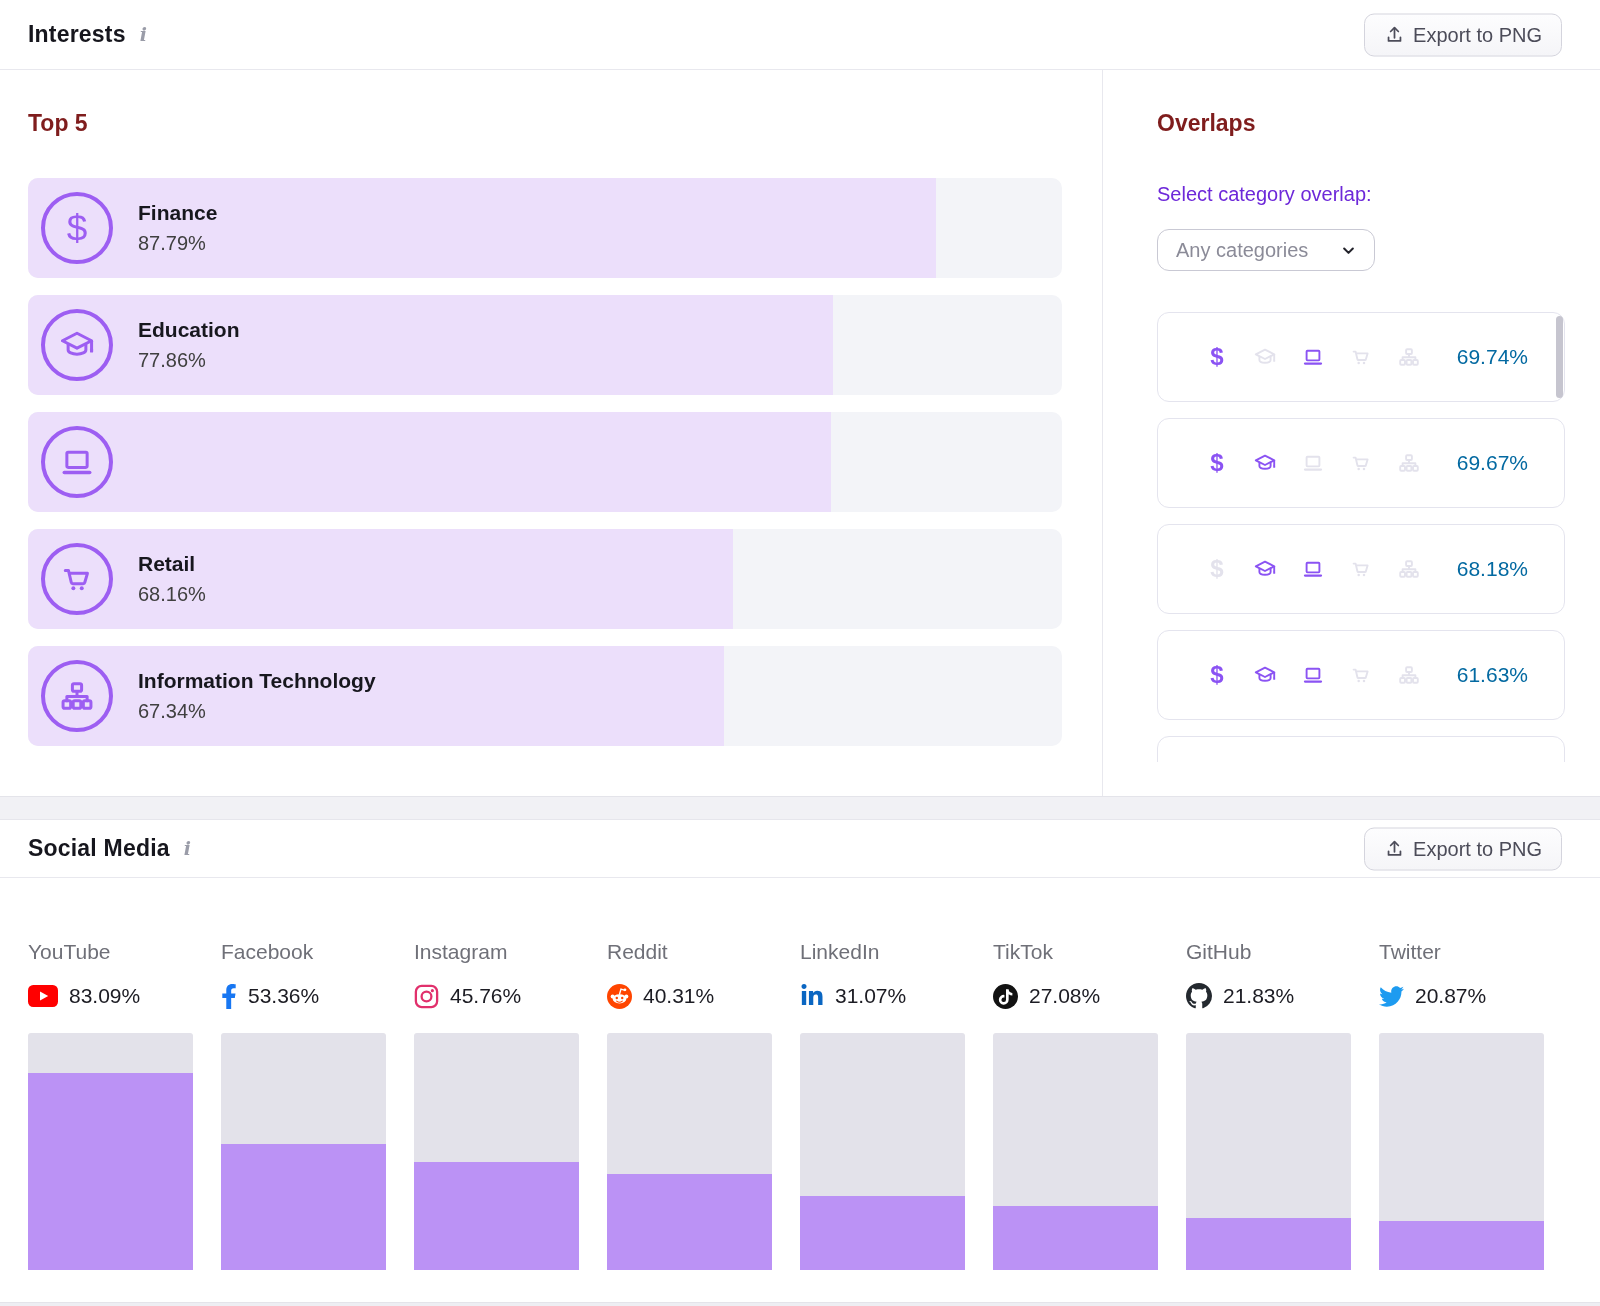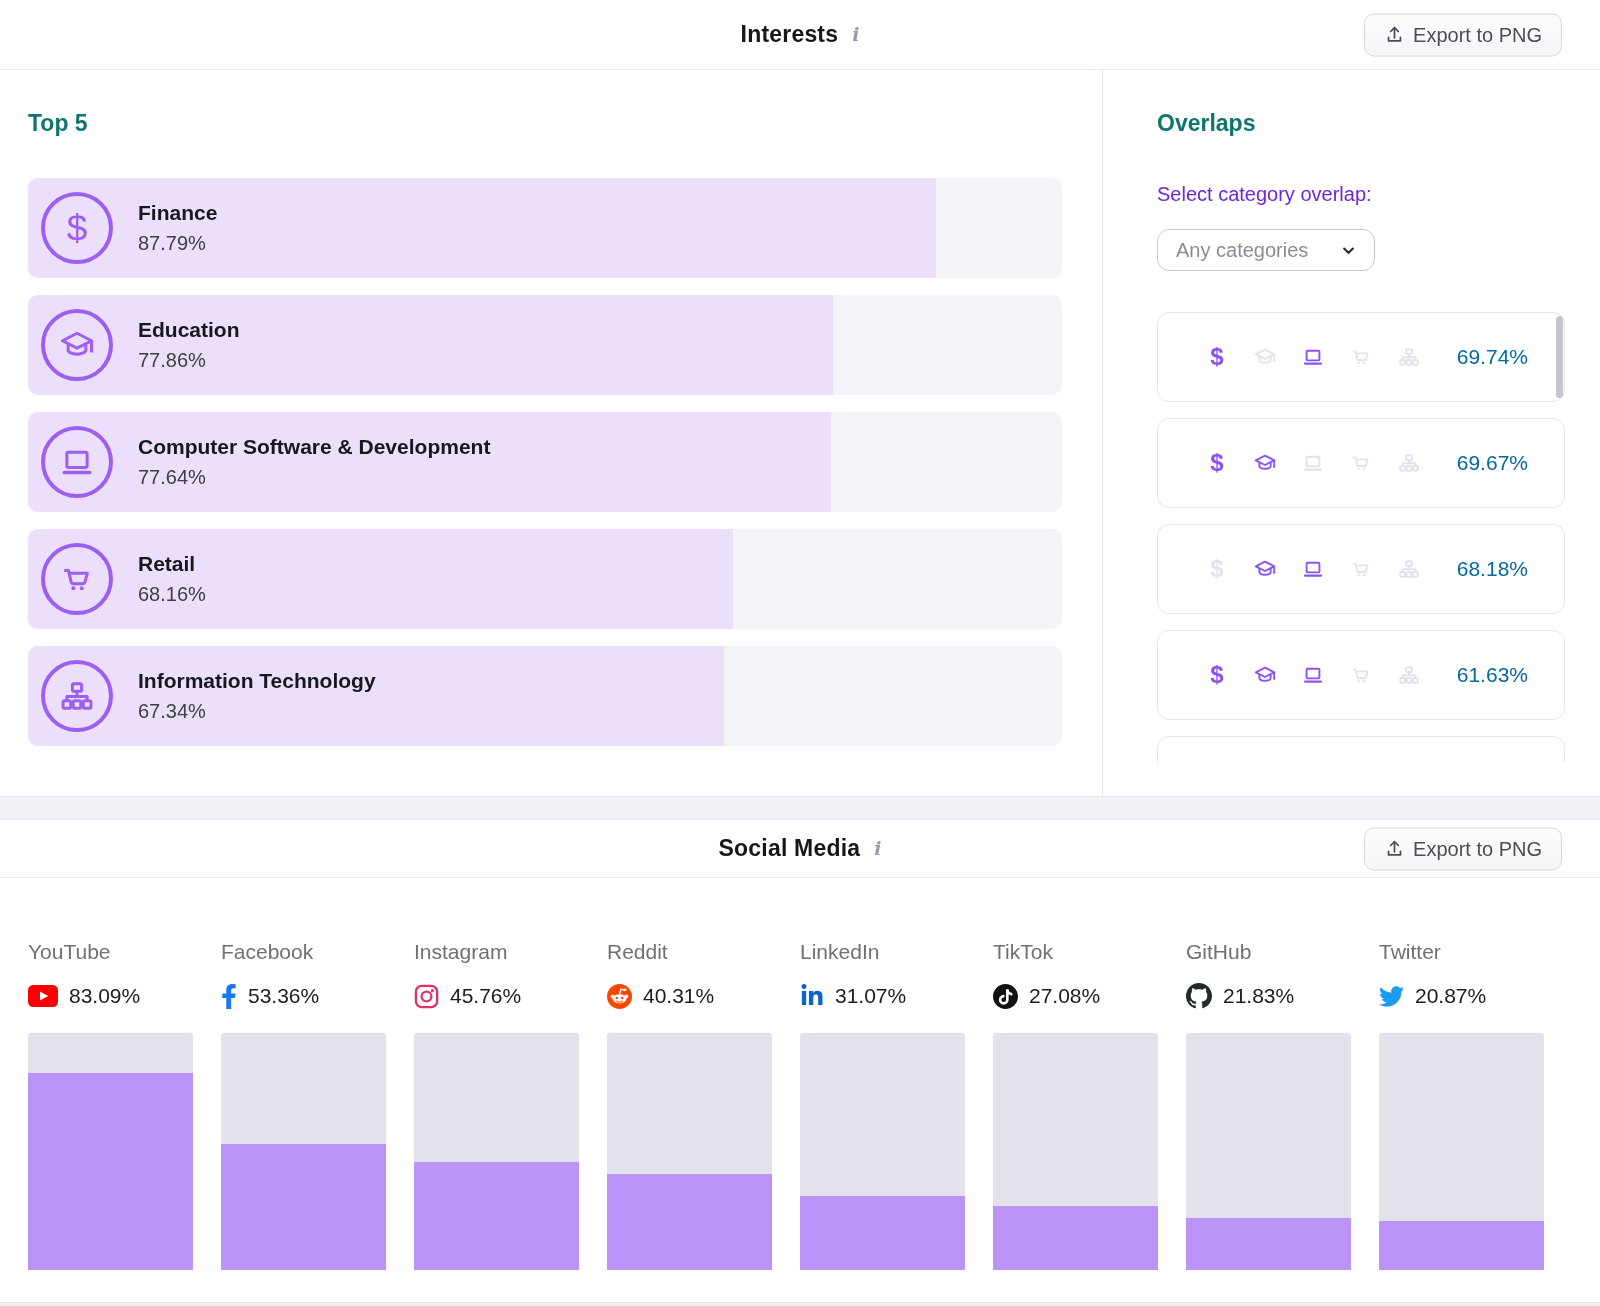--- a/index.html
+++ b/index.html
@@ -1,36 +1,36 @@
 <!DOCTYPE html>
 <html><head>
 <meta charset="utf-8">
 <style>
   * { margin:0; padding:0; box-sizing:border-box; }
   html,body { background:#fff; }
   body { font-family:"Liberation Sans", sans-serif; color:#1b1b22; }
   .screen { position:relative; width:1600px; height:1306px; background:#fff; overflow:hidden; }
 
   
-  .sec-header { position:relative; display:flex; align-items:center; background:#fff;justify-content:center; }
+  .sec-header { position:relative; display:flex; align-items:center; background:#fff; }
   .sec-header .title { font-size:23px; font-weight:700; color:#16161d; letter-spacing:.2px; }
   .info-i { font-family:"DejaVu Serif", serif; font-style:italic; font-weight:700;
             font-size:19px; color:#9a9ca8; margin-left:14px; position:relative; top:-1px; }
   .export-btn { position:absolute; right:38px; top:50%; transform:translateY(-50%);
                 display:flex; align-items:center; gap:8px; height:43px; padding:0 19px;
                 background:linear-gradient(#fdfdfe,#f5f5f8); border:1.5px solid #d4d4dd;
                 border-radius:10px; font-size:20px; color:#4c4c59; cursor:pointer; }
   .export-btn svg { display:block; }
 
   .interests-header { height:70px; border-bottom:1px solid #e8e8ee; padding:0 28px; }
 
   
   .interests-body { display:flex; height:727px; border-bottom:1px solid #e4e4ea; }
   .top5-panel { width:1103px; border-right:1px solid #e8e8ee; padding:40px 0 0 28px; }
-  .panel-title { font-size:23px; font-weight:700; color:#0f766e; }
+  .panel-title { font-size:23px; font-weight:700; color:#7f1d1d; }
 
   .top5-rows { margin-top:41px; }
   .t5row { position:relative; width:1034px; height:100px; border-radius:10px;
            background:#f3f4f8; overflow:hidden; margin-bottom:17px; }
   .t5fill { position:absolute; left:0; top:0; bottom:0; background:#ecdffb; }
   .t5content { position:relative; display:flex; align-items:center; height:100%; padding-left:13px; }
   .t5circle { width:72px; height:72px; border:4px solid #9d5ef2; border-radius:50%;
               display:flex; align-items:center; justify-content:center; color:#9d5ef2; flex:none; }
   .t5circle svg { display:block; }
   .t5circle .dollar { font-size:37px; font-weight:400; line-height:1; }
@@ -213,24 +213,20 @@
         </div>
 
         <div class="t5row">
           <div class="t5fill" style="width: 77.64%;"></div>
           <div class="t5content">
             <span class="t5circle">
                 <svg width="38" height="38">
                   <use href="#i-laptop"></use>
                 </svg>
               </span>
-            <span class="t5text">
-              <div class="t5label">Computer Software &amp; Development</div>
-              <div class="t5value">77.64%</div>
-            </span>
           </div>
         </div>
 
         <div class="t5row">
           <div class="t5fill" style="width: 68.16%;"></div>
           <div class="t5content">
             <span class="t5circle">
                 <svg width="38" height="38">
                   <use href="#i-cart"></use>
                 </svg>

